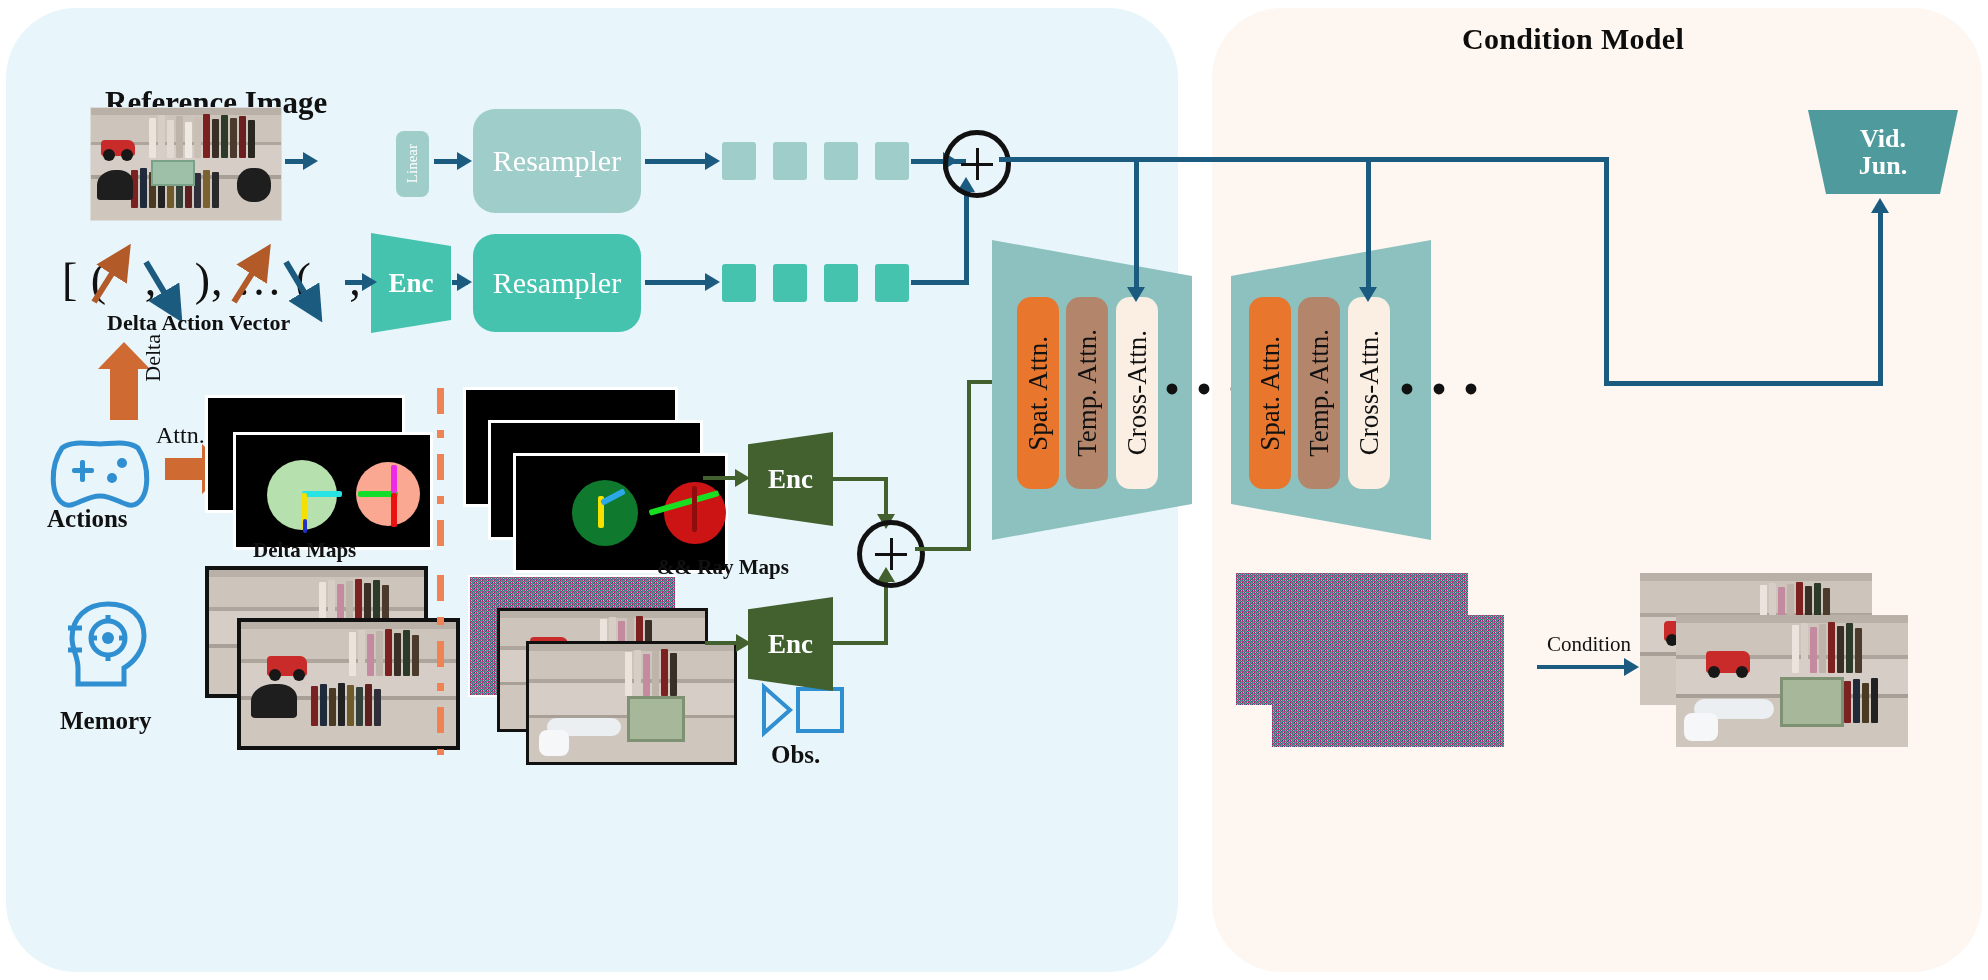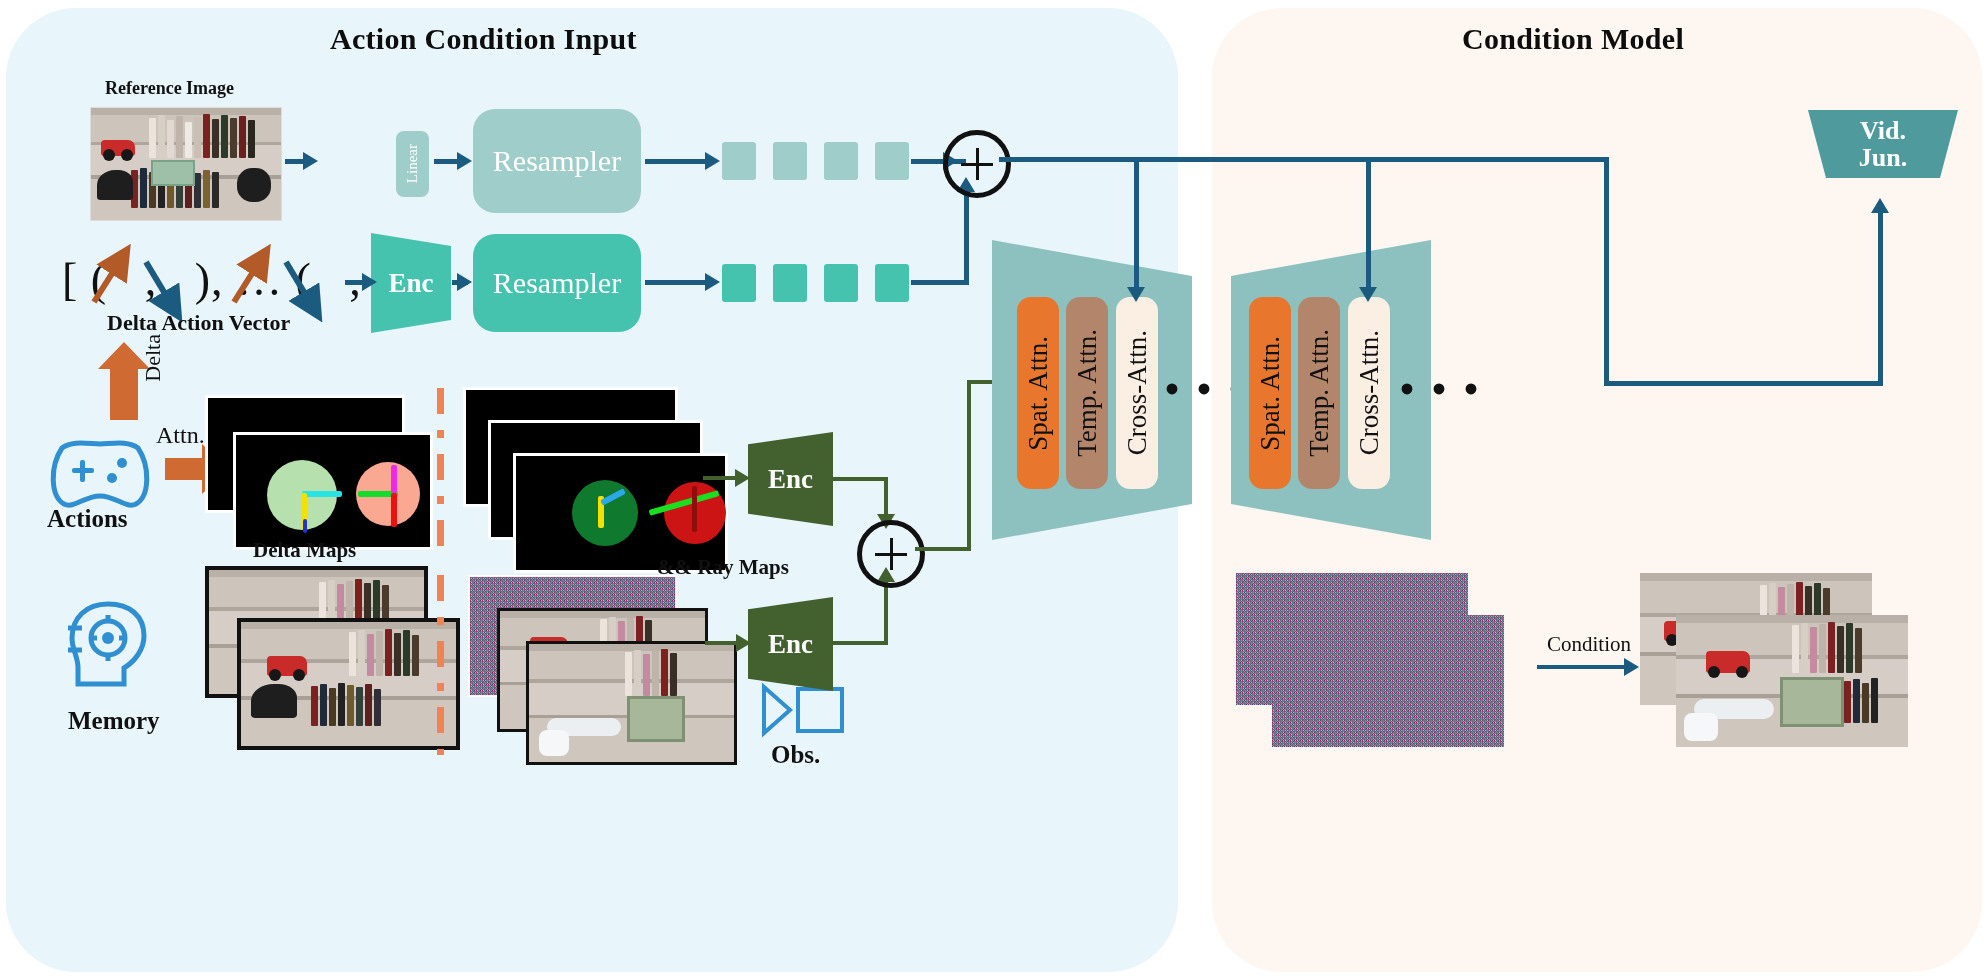--- a/index.html
+++ b/index.html
@@ -101,23 +101,22 @@
   .vtext{position:absolute;writing-mode:vertical-rl;transform:rotate(180deg);white-space:nowrap;}
   .dav{position:absolute;font-size:46px;color:#111;white-space:nowrap;letter-spacing:1px;}
   svg{display:block;overflow:visible;}
 </style>
 </head>
 <body>
 
 <div class="stage">
 
   <div class="panel" id="panel-left"></div>
-  <div class="panel-title" id="title-left">Action Condition Input</div>
-
-  <div class="lbl bold" style="left:105px;top:78px;font-size:18px;">Reference Image</div>
+
+  <div class="lbl bold" style="left:105px;top:85px;font-size:31px;">Reference Image</div>
 
   <div class="photo shelfimg" style="left:90px;top:107px;width:190px;height:112px;border:1px solid #ddd;">
      <div class="books" style="left:58px;top:6px;height:44px;">
         <i style="height:40px;background:#ece4dc"></i>
         <i style="height:43px;background:#d7cec6"></i>
         <i style="height:38px;background:#e2dad2"></i>
         <i style="height:42px;background:#bfb4aa"></i>
         <i style="height:36px;background:#efe9e3"></i>
         <i style="height:41px;background:#c9bfb5"></i>
         <i style="height:44px;background:#7d2020"></i>
@@ -262,21 +261,21 @@
   <div class="ln-g" style="left:703px;top:476px;width:40px;height:4px;"></div>
   <div class="ahg-r" style="position:absolute;left:735px;top:469px;"></div>
 
   <svg style="position:absolute;left:62px;top:598px;" width="92" height="96">
      <path d="M46,6 C24,6 10,20 10,40 C10,52 16,58 16,70 L16,86 L62,86 L62,70 C72,64 82,52 82,38 C82,18 68,6 46,6 Z" fill="none" stroke="#2f8fd0" stroke-width="5"></path>
      <circle cx="46" cy="40" r="17" fill="none" stroke="#2f8fd0" stroke-width="5"></circle>
      <circle cx="46" cy="40" r="6" fill="#2f8fd0"></circle>
      <path d="M46,17 L46,23 M63,40 L57,40 M46,63 L46,57 M29,40 L35,40" stroke="#2f8fd0" stroke-width="5"></path>
      <path d="M20,30 L6,30 M20,52 L6,52" stroke="#2f8fd0" stroke-width="5"></path>
   </svg>
-  <div class="lbl bold" style="left:68px;top:707px;font-size:25px;">Memory</div>
+  <div class="lbl bold" style="left:60px;top:707px;font-size:25px;">Memory</div>
 
   <div class="photo shelfimg" style="left:205px;top:566px;width:215px;height:124px;border:4px solid #111;">
      <div class="books" style="left:110px;top:8px;height:46px;">
         <i style="height:42px;background:#ece4dc"></i>
         <i style="height:44px;background:#d7cec6"></i>
         <i style="height:40px;background:#c48aa0"></i>
         <i style="height:43px;background:#bfb4aa"></i>
         <i style="height:45px;background:#7d2020"></i>
         <i style="height:41px;background:#3a2f26"></i>
         <i style="height:44px;background:#2c3a2a"></i>
@@ -391,21 +390,21 @@
      <span>Cross-Attn.</span>
   </div>
   <div class="dots" style="left:1400px;top:366px;">• • •</div>
 
   <div class="ln" style="left:999px;top:157px;width:608px;height:5px;"></div>
   <div class="ln" style="left:1134px;top:157px;width:5px;height:135px;"></div>
   <div class="ah ah-d" style="left:1127px;top:287px;"></div>
   <div class="ln" style="left:1366px;top:157px;width:5px;height:135px;"></div>
   <div class="ah ah-d" style="left:1359px;top:287px;"></div>
 
-  <div class="trap trap-dec" style="left:1808px;top:110px;width:150px;height:68px;background:#4f9a9c;
+  <div class="trap trap-dec" style="left:1808px;top:110px;width:150px;height:84px;background:#4f9a9c;
               flex-direction:column;font-size:26px;line-height:1.05;">
      <span>Vid.</span>
      <span>Jun.</span>
   </div>
   <div class="ln" style="left:1604px;top:157px;width:5px;height:228px;"></div>
   <div class="ln" style="left:1604px;top:381px;width:277px;height:5px;"></div>
   <div class="ln" style="left:1878px;top:212px;width:5px;height:174px;"></div>
   <div class="ah ah-u" style="left:1871px;top:198px;"></div>
 
   <div class="noise" style="left:1236px;top:573px;width:232px;height:132px;"></div>

